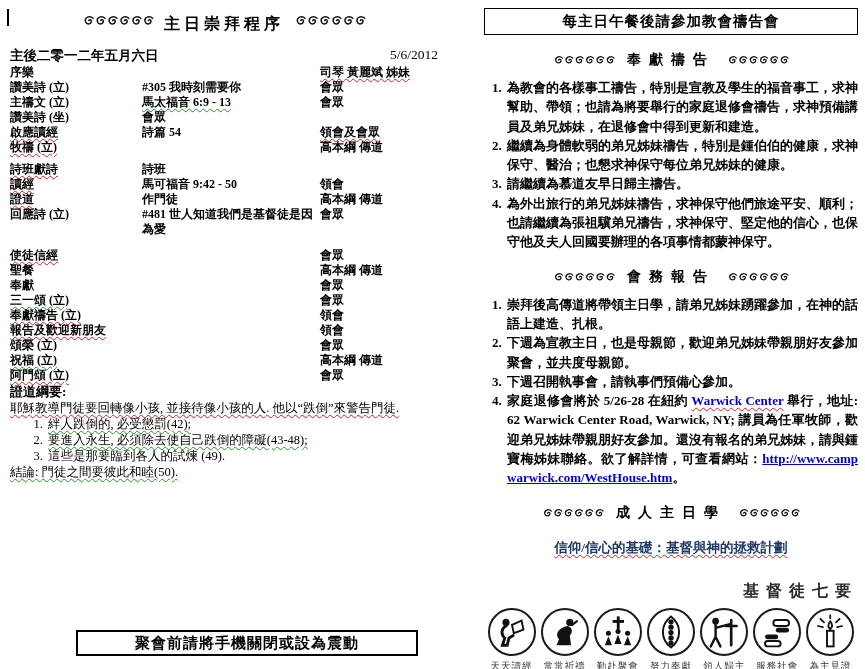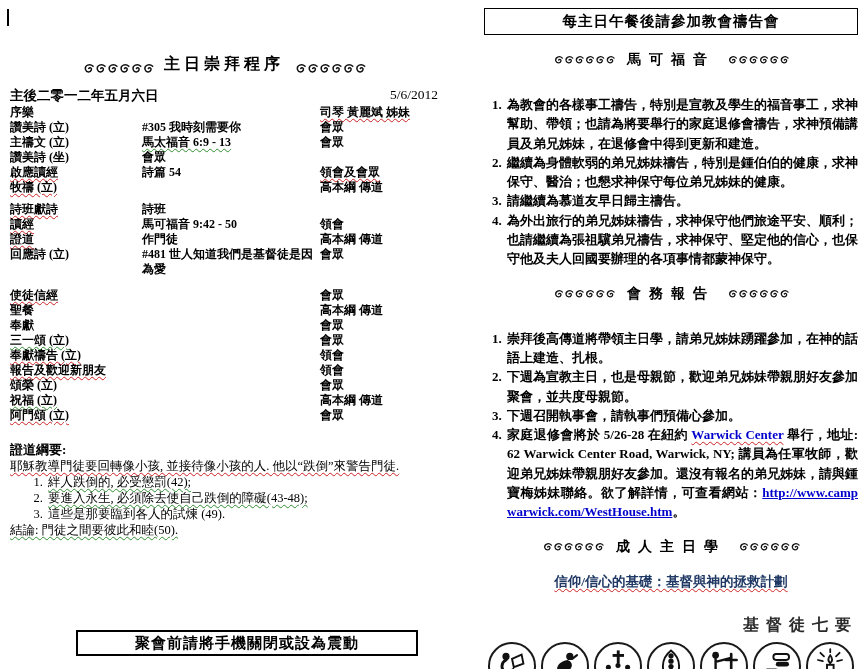--- a/index.html
+++ b/index.html
@@ -7,52 +7,52 @@
     width:865px;height:669px;position:relative;background:#ffffff;
     font-family:"Liberation Serif","DejaVu Serif",serif;color:#000;overflow:hidden;
   }
   .wavy-red{text-decoration-line:underline;text-decoration-style:wavy;text-decoration-color:#cc2222;text-decoration-thickness:1px;text-underline-offset:2px;}
   .wavy-green{text-decoration-line:underline;text-decoration-style:wavy;text-decoration-color:#2f8f2f;text-decoration-thickness:1px;text-underline-offset:2px;}
 
   .cursor-mark{position:absolute;left:7px;top:9px;width:2px;height:17px;background:#000;}
 
   
   .left-col{position:absolute;left:10px;top:14px;width:428px;}
-  .title-row{display:flex;align-items:flex-end;justify-content:center;gap:10px;margin-top:40px;}
+  .title-row{display:flex;align-items:flex-start;justify-content:center;gap:10px;}
   .title-text{font-size:16px;font-weight:bold;letter-spacing:4px;white-space:nowrap;}
   .deco{flex:0 0 auto;}
   .date-row{display:flex;justify-content:space-between;margin-top:12px;font-size:13.5px;}
   .date-cn{font-weight:bold;}
   .date-en{font-weight:normal;}
   .program{}
   .prog-row{display:flex;font-size:12px;font-weight:bold;line-height:15px;}
   .prog-row .c1{width:132px;flex:0 0 auto;}
   .prog-row .c2{width:178px;flex:0 0 auto;}
   .prog-row .c3{flex:1;}
   .gap-sm{margin-top:7px;}
   .gap-md{margin-top:11px;}
-  .outline{margin-top:19px;font-size:12.5px;line-height:16px;}
+  .outline{margin-top:1px;font-size:12.5px;line-height:16px;}
   .outline-head{font-weight:bold;font-size:13px;}
   .outline ol{margin:0 0 0 14px;padding-left:22px;}
   .outline li{padding-left:2px;}
   .footer-box{
     position:absolute;left:76px;top:630px;width:338px;height:22px;
     border:2px solid #000;display:flex;align-items:center;justify-content:center;
     font-size:15px;font-weight:bold;letter-spacing:1px;
   }
 
   
   .right-col{position:absolute;left:484px;top:8px;width:374px;}
   .top-box{
     border:1.5px solid #000;padding:3px 2px;text-align:center;
     font-size:14.5px;font-weight:bold;letter-spacing:1px;
   }
   .sec-head{display:flex;align-items:center;justify-content:center;gap:12px;margin-top:16px;}
   .sec-head .h{font-size:14px;font-weight:bold;letter-spacing:8px;white-space:nowrap;}
-  .r-list{margin:26px 0 0 0;padding-left:21px;font-size:13px;font-weight:bold;line-height:19.3px;text-align:justify;}
+  .r-list{margin:9px 0 0 0;padding-left:21px;font-size:13px;font-weight:bold;line-height:19.3px;text-align:justify;}
   .r-list li{padding-left:2px;}
   .link-blue{color:#0000cc;}
   .url-link{color:#0000cc;text-decoration:underline;word-break:break-all;cursor:pointer;}
   .ss-topic{margin-top:17px;text-align:center;font-size:13.5px;font-weight:bold;}
   .seven-title{margin-top:24px;text-align:right;font-size:16px;font-weight:bold;letter-spacing:7px;color:#2a2a2a;}
   .icons-row{display:flex;justify-content:space-between;margin-top:6px;padding:0 2px;}
   .icon-cell{display:flex;flex-direction:column;align-items:center;width:51px;}
   .icon-circle{
     width:44px;height:44px;border:2px solid #1a1a1a;border-radius:50%;
     display:flex;align-items:center;justify-content:center;background:#fff;
@@ -210,21 +210,21 @@
 <div class="right-col">
 
   <div class="top-box">
     <span>每主日午餐後請參加教會禱告會</span>
   </div>
 
   <div class="sec-head">
     <svg class="deco" viewBox="0 0 66 12" width="62" height="12">
         <use href="#chain6"></use>
       </svg>
-    <span class="h">馬可福音</span>
+    <span class="h">奉獻禱告</span>
     <svg class="deco" viewBox="0 0 66 12" width="62" height="12">
         <use href="#chain6"></use>
       </svg>
   </div>
 
   <ol class="r-list">
     <li>為教會的各樣事工禱告，特別是宣教及學生的福音事工，求神幫助、帶領；也請為將要舉行的家庭退修會禱告，求神預備講員及弟兄姊妹，在退修會中得到更新和建造。</li>
     <li>繼續為身體軟弱的弟兄姊妹禱告，特別是鍾伯伯的健康，求神保守、醫治；也懇求神保守每位弟兄姊妹的健康。</li>
     <li>請繼續為慕道友早日歸主禱告。</li>
     <li>為外出旅行的弟兄姊妹禱告，求神保守他們旅途平安、順利；也請繼續為張祖驥弟兄禱告，求神保守、堅定他的信心，也保守他及夫人回國要辦理的各項事情都蒙神保守。</li>

